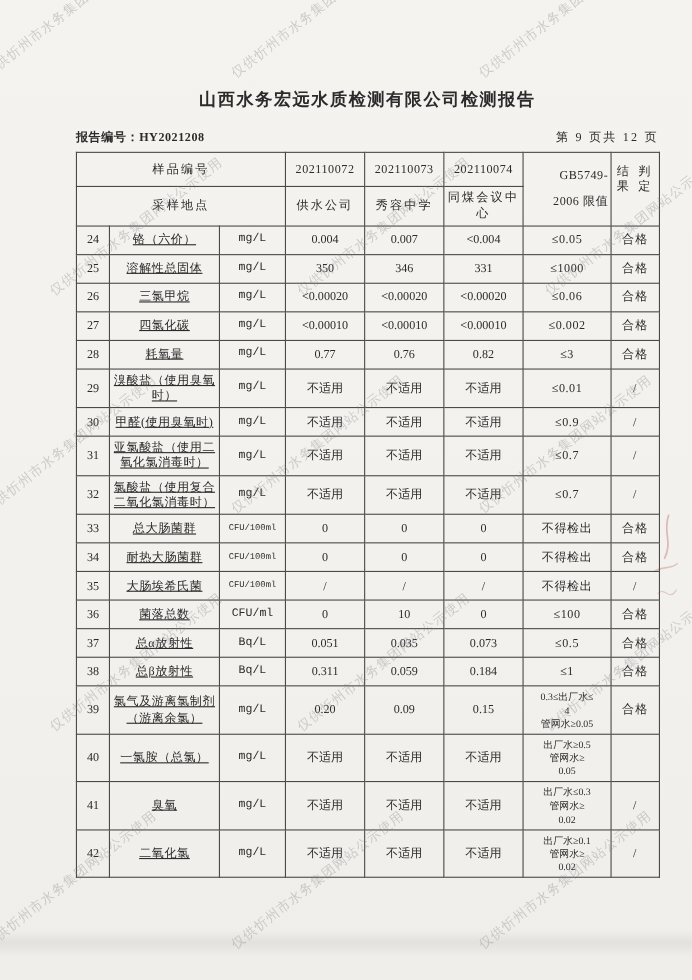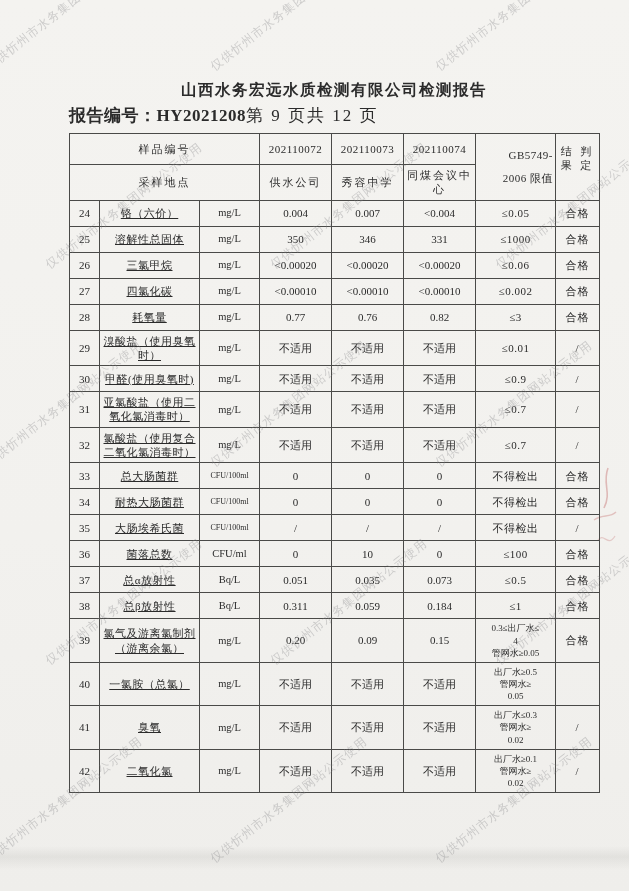--- a/index.html
+++ b/index.html
@@ -36,23 +36,23 @@
   
   .content{position:relative;z-index:2;width:530px;margin:0 auto;padding-left:39px;}
   .title{
     text-align:center;
     font-size:15.5px;
     font-weight:bold;
     letter-spacing:1.5px;
     padding-top:80px;
   }
   .meta-row{
-    display:flex;justify-content:flex-start;align-items:flex-end;
-    margin-top:3px;margin-bottom:6px;
-    font-size:17px;
+    display:flex;justify-content:space-between;align-items:flex-end;
+    margin-top:16px;margin-bottom:6px;
+    font-size:11px;
   }
   .report-no{font-weight:600;letter-spacing:0.5px;}
   .page-info{letter-spacing:2px;}
   table.report{
     width:530px;
     border-collapse:collapse;
     table-layout:fixed;
     font-size:11px;
   }
   table.report td{
@@ -61,21 +61,21 @@
     vertical-align:middle;
     padding:3px 2px;
     line-height:1.3;
     overflow:hidden;
   }
   table.report{border:1.5px solid #3c3c3a;}
   thead td{height:24px;letter-spacing:2px;}
   thead td.sample-id{letter-spacing:0.5px;}
   tbody tr{height:26px;}
   td.c-name{text-align:left;padding-left:5px;letter-spacing:0.5px;text-decoration:underline;}
-  td.c-unit{font-size:10.5px;}
+  td.c-unit{font-size:10.5px;font-family:Liberation Mono, monospace;}
   td.c-unit.small{font-size:8px;letter-spacing:0;}
   td.c-limit{letter-spacing:0.5px;}
   td.c-limit.small{font-size:9px;white-space:pre-line;line-height:1.35;letter-spacing:0;}
   td.c-result{letter-spacing:1px;}
   .limit-head{
     display:flex;flex-direction:column;justify-content:space-around;
     height:46px;letter-spacing:0.5px;align-items:flex-end;
   }
   .two-line-head{
     display:flex;flex-direction:row;justify-content:space-around;

